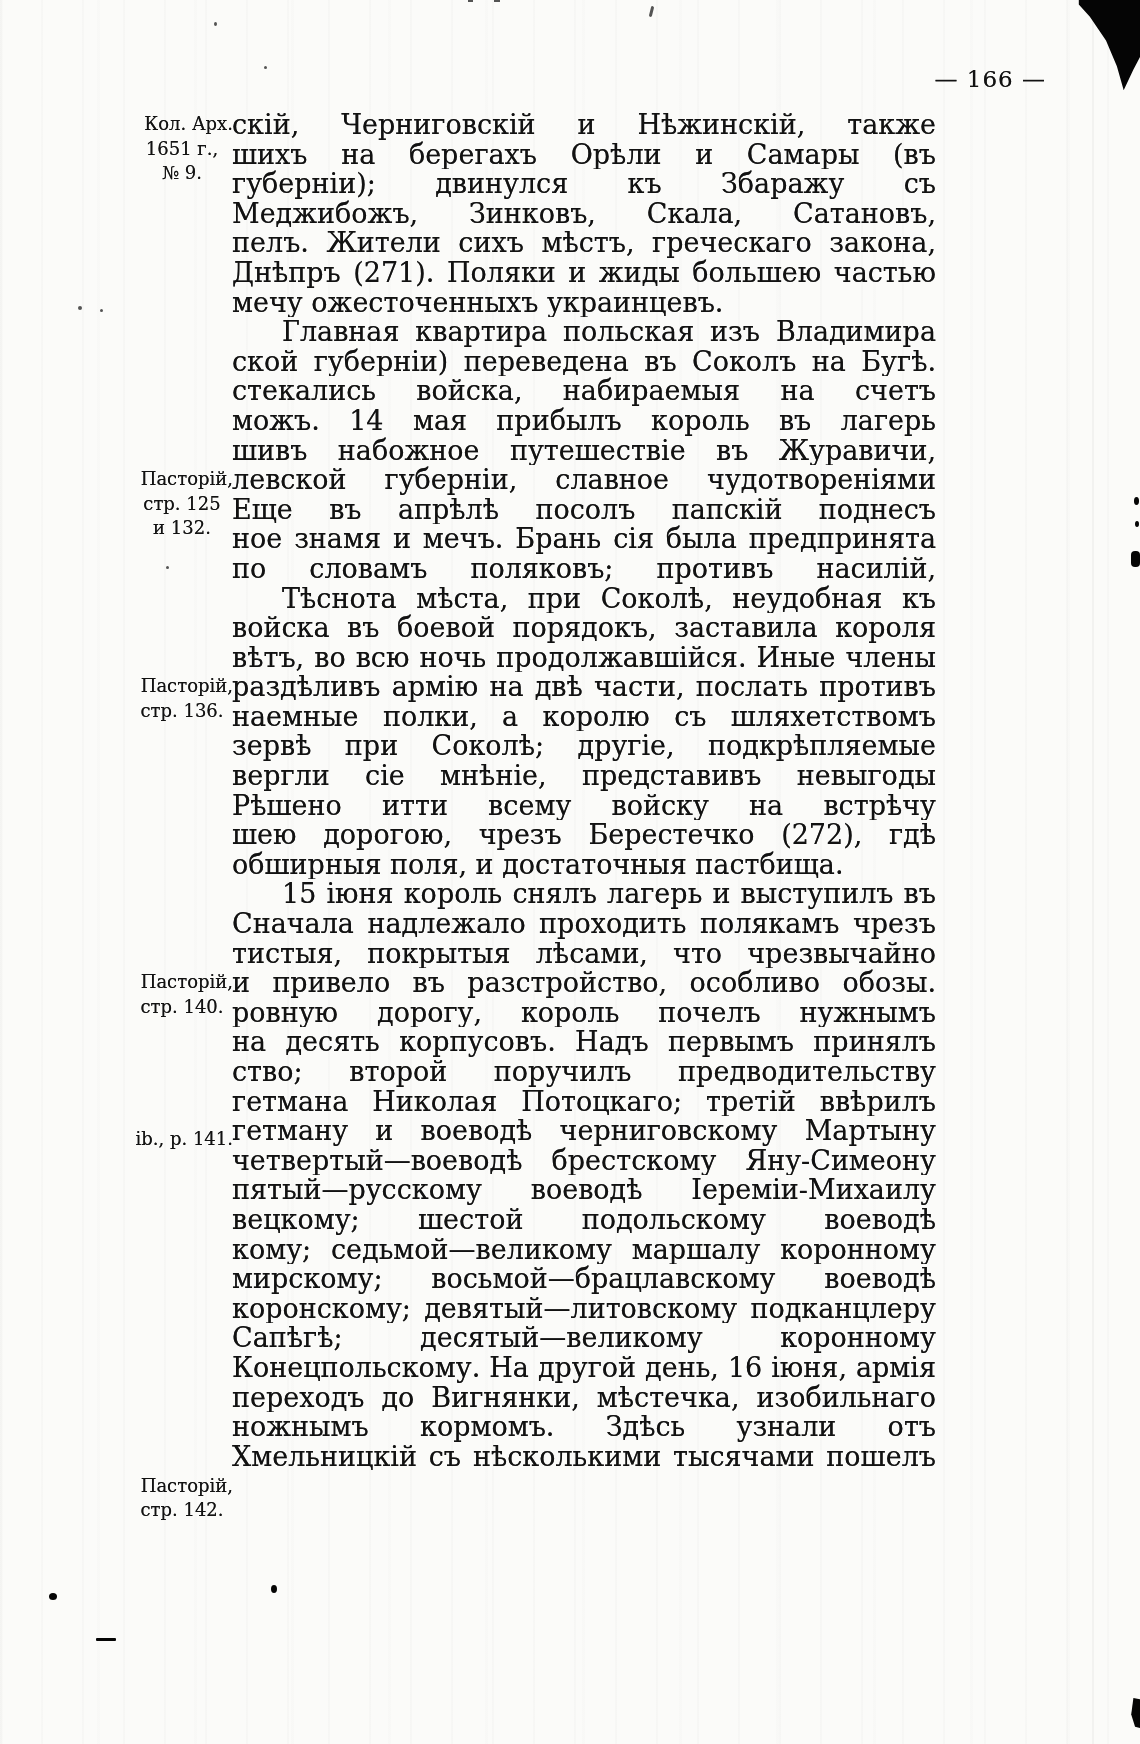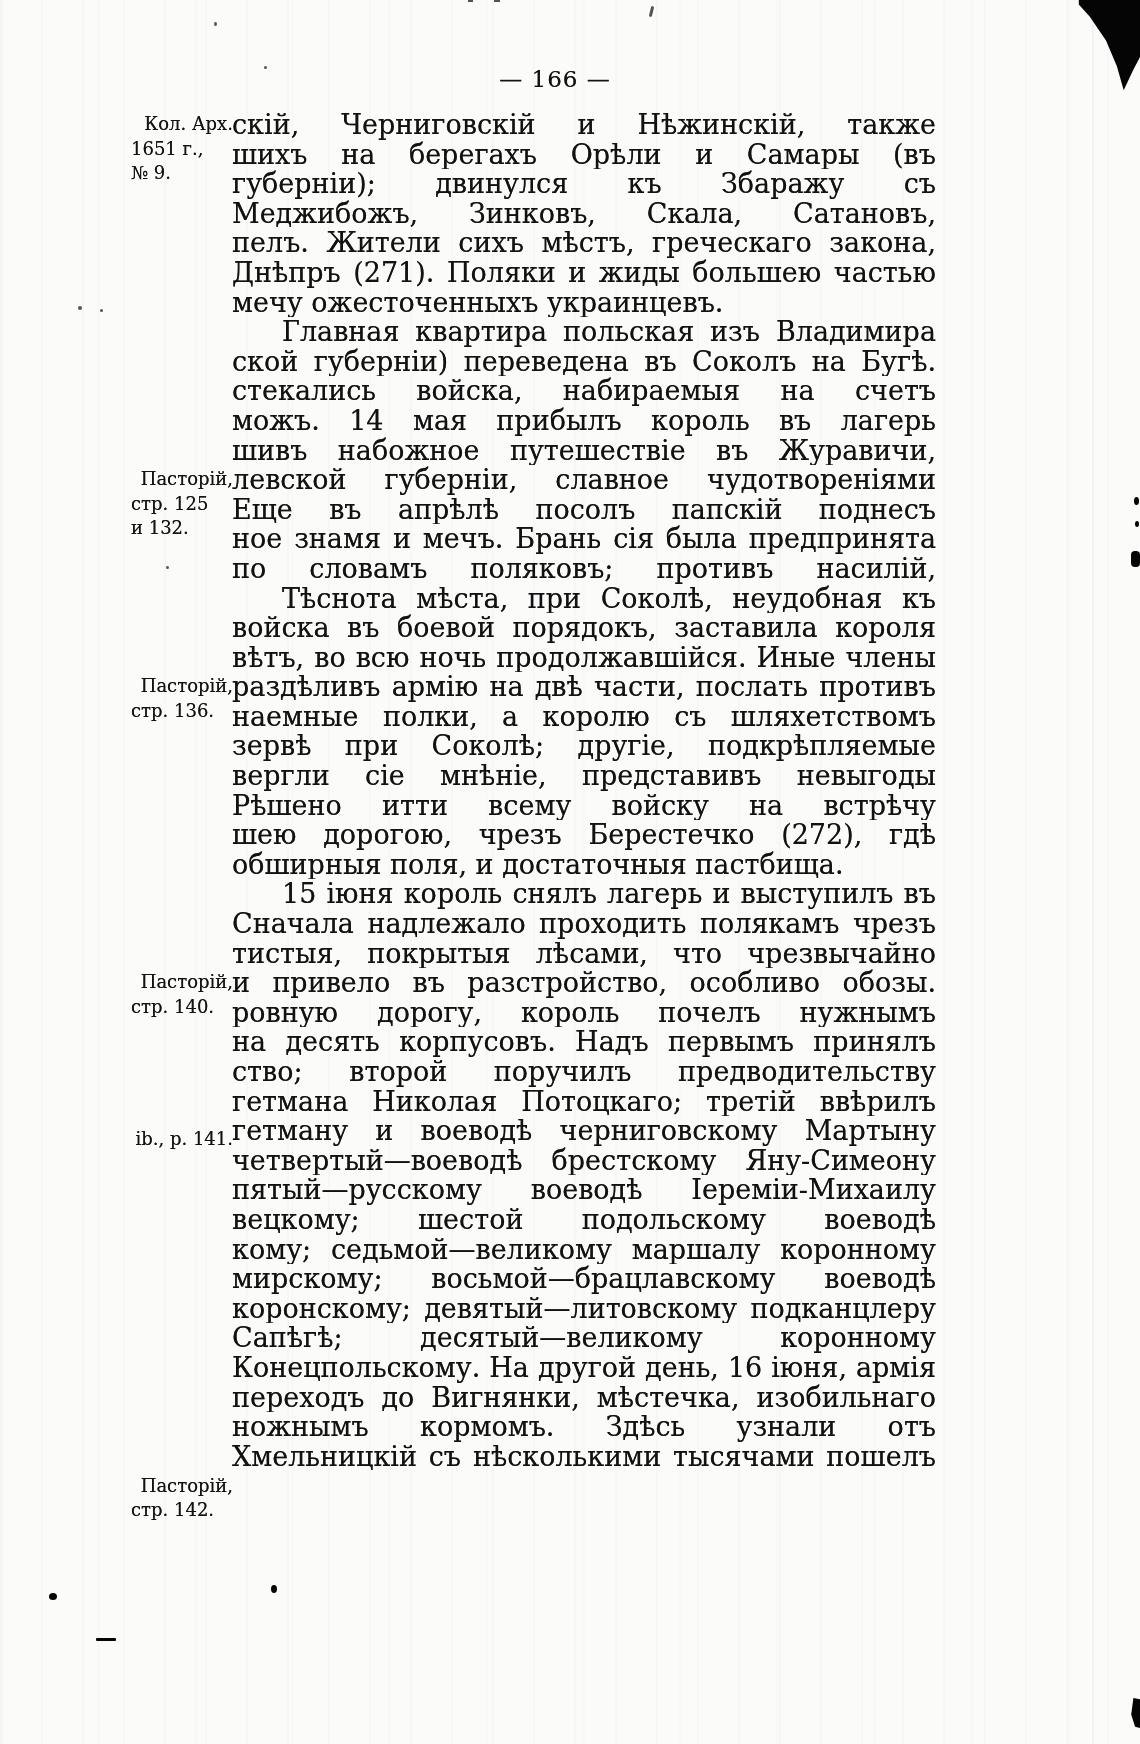--- a/index.html
+++ b/index.html
@@ -14,42 +14,41 @@
     background:
       repeating-linear-gradient(90deg, rgba(70,70,70,0.025) 0 2px, rgba(0,0,0,0) 2px 41px),
       repeating-linear-gradient(90deg, rgba(90,90,90,0.015) 0 3px, rgba(0,0,0,0) 3px 97px);
   }
   .page-edge-shade{
     position:absolute;top:0;left:1092px;width:2px;height:1744px;
     background:rgba(0,0,0,0.035);
   }
   .page-number{
     position:absolute;top:66px;left:0;width:1046px;
-    text-align:center;font-size:23px;letter-spacing:1px;
+    text-align:right;font-size:23px;letter-spacing:1px;
     text-shadow:0 0 0.5px rgba(0,0,0,0.7);
-    padding-left:32px;
   }
   .text-col{
     position:absolute;left:232px;top:110px;width:704px;
     font-size:27px;line-height:29.6px;
     text-shadow:0 0 0.5px rgba(0,0,0,0.65);
   }
   .line{
     height:29.6px;overflow:hidden;
     text-align:justify;text-align-last:justify;
   }
   .line.e{text-align-last:left;}
   .line.ind{text-indent:50px;}
   .it{margin-top:11px;}
   .note{
     position:absolute;left:131px;width:102px;
     font-size:18px;line-height:24.5px;
     text-shadow:0 0 0.5px rgba(0,0,0,0.65);
   }
-  .note > div{}
+  .note > div{text-align:center;}
   .note > div:first-child{text-align:right;}
   .artifact{position:absolute;background:#050505;}
   .blob-tr{
     left:1072px;top:0;width:68px;height:92px;
     clip-path:polygon(10% 0,100% 0,100% 62%,90% 76%,76% 98%,66% 72%,50% 44%,26% 18%,10% 5%);
   }
   .mark-br{
     left:1129px;top:1698px;width:11px;height:30px;
     clip-path:polygon(40% 0,100% 4%,100% 100%,55% 96%,20% 55%);
   }

